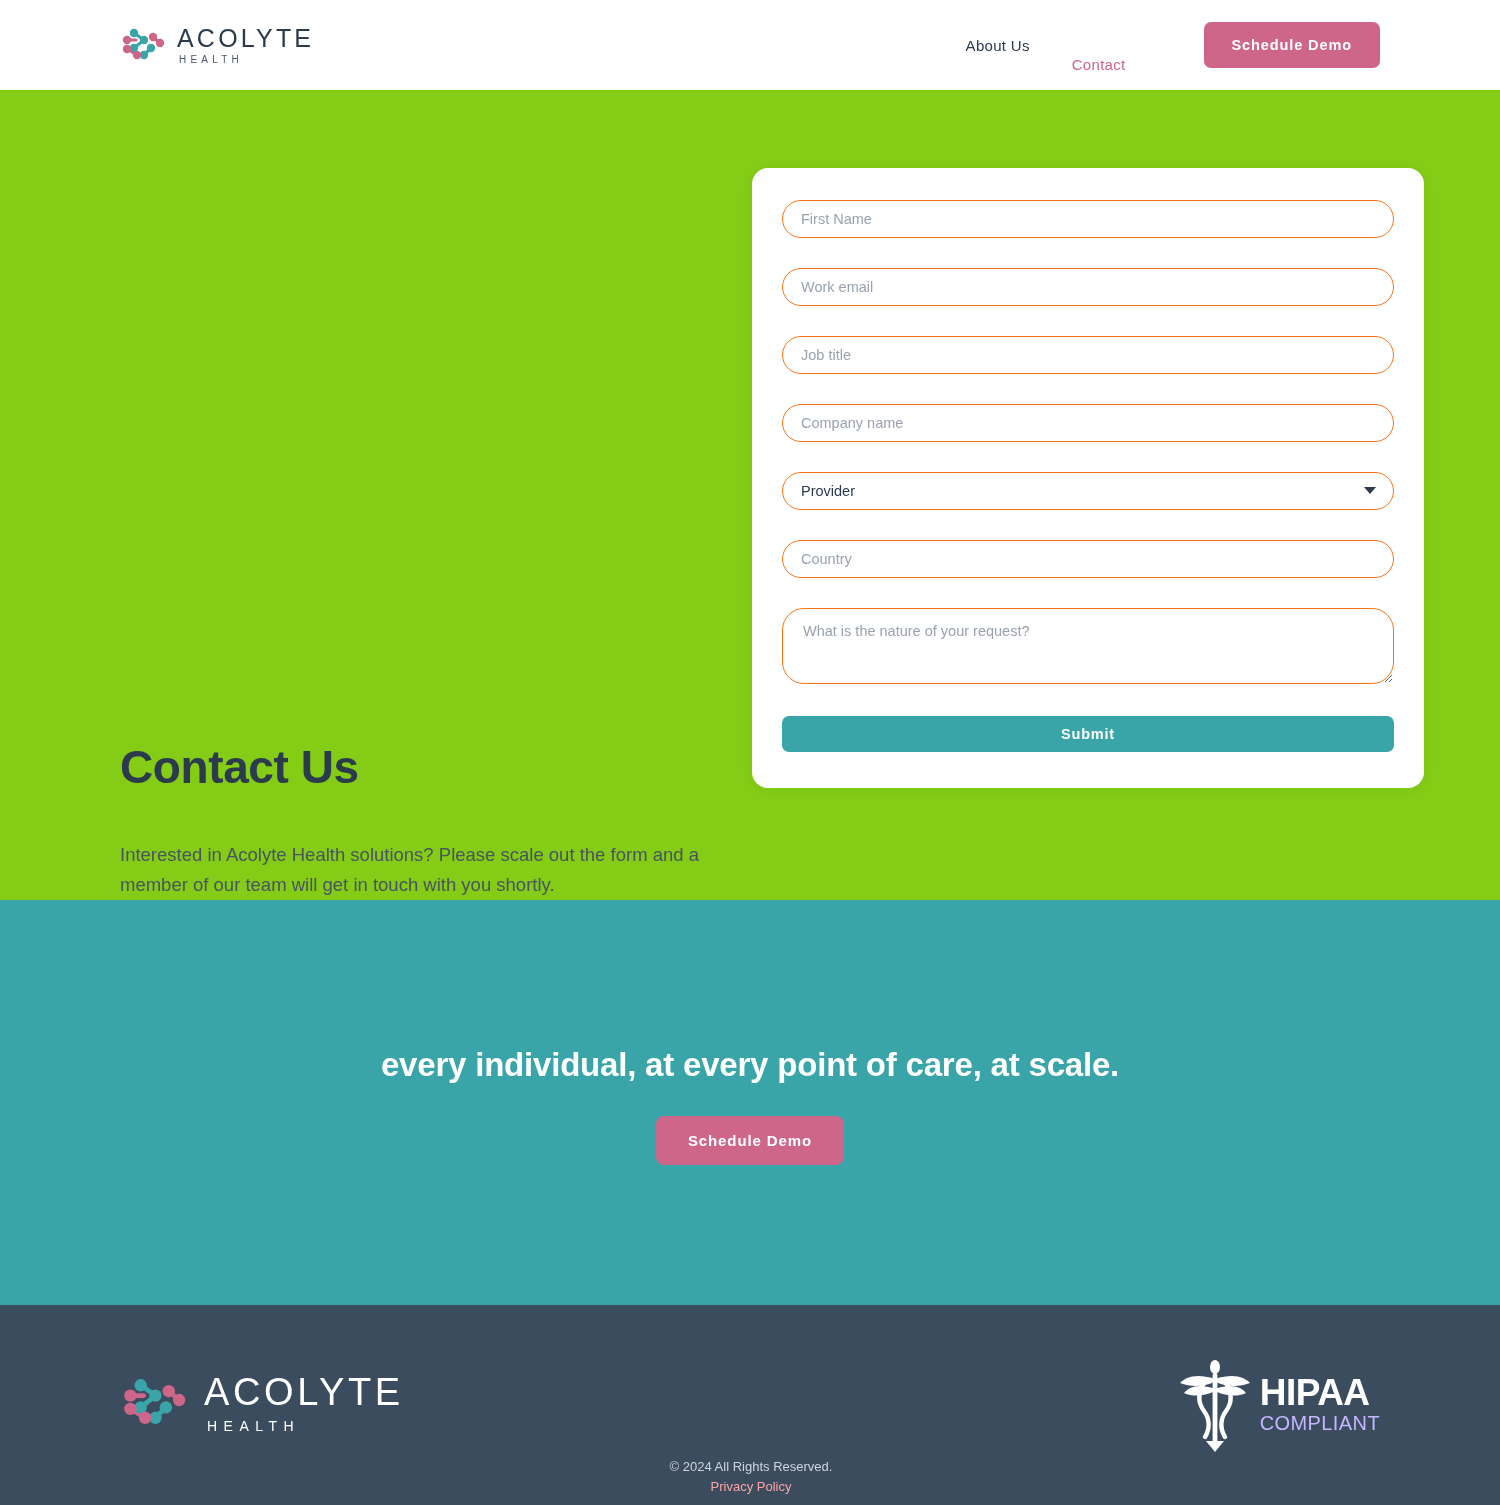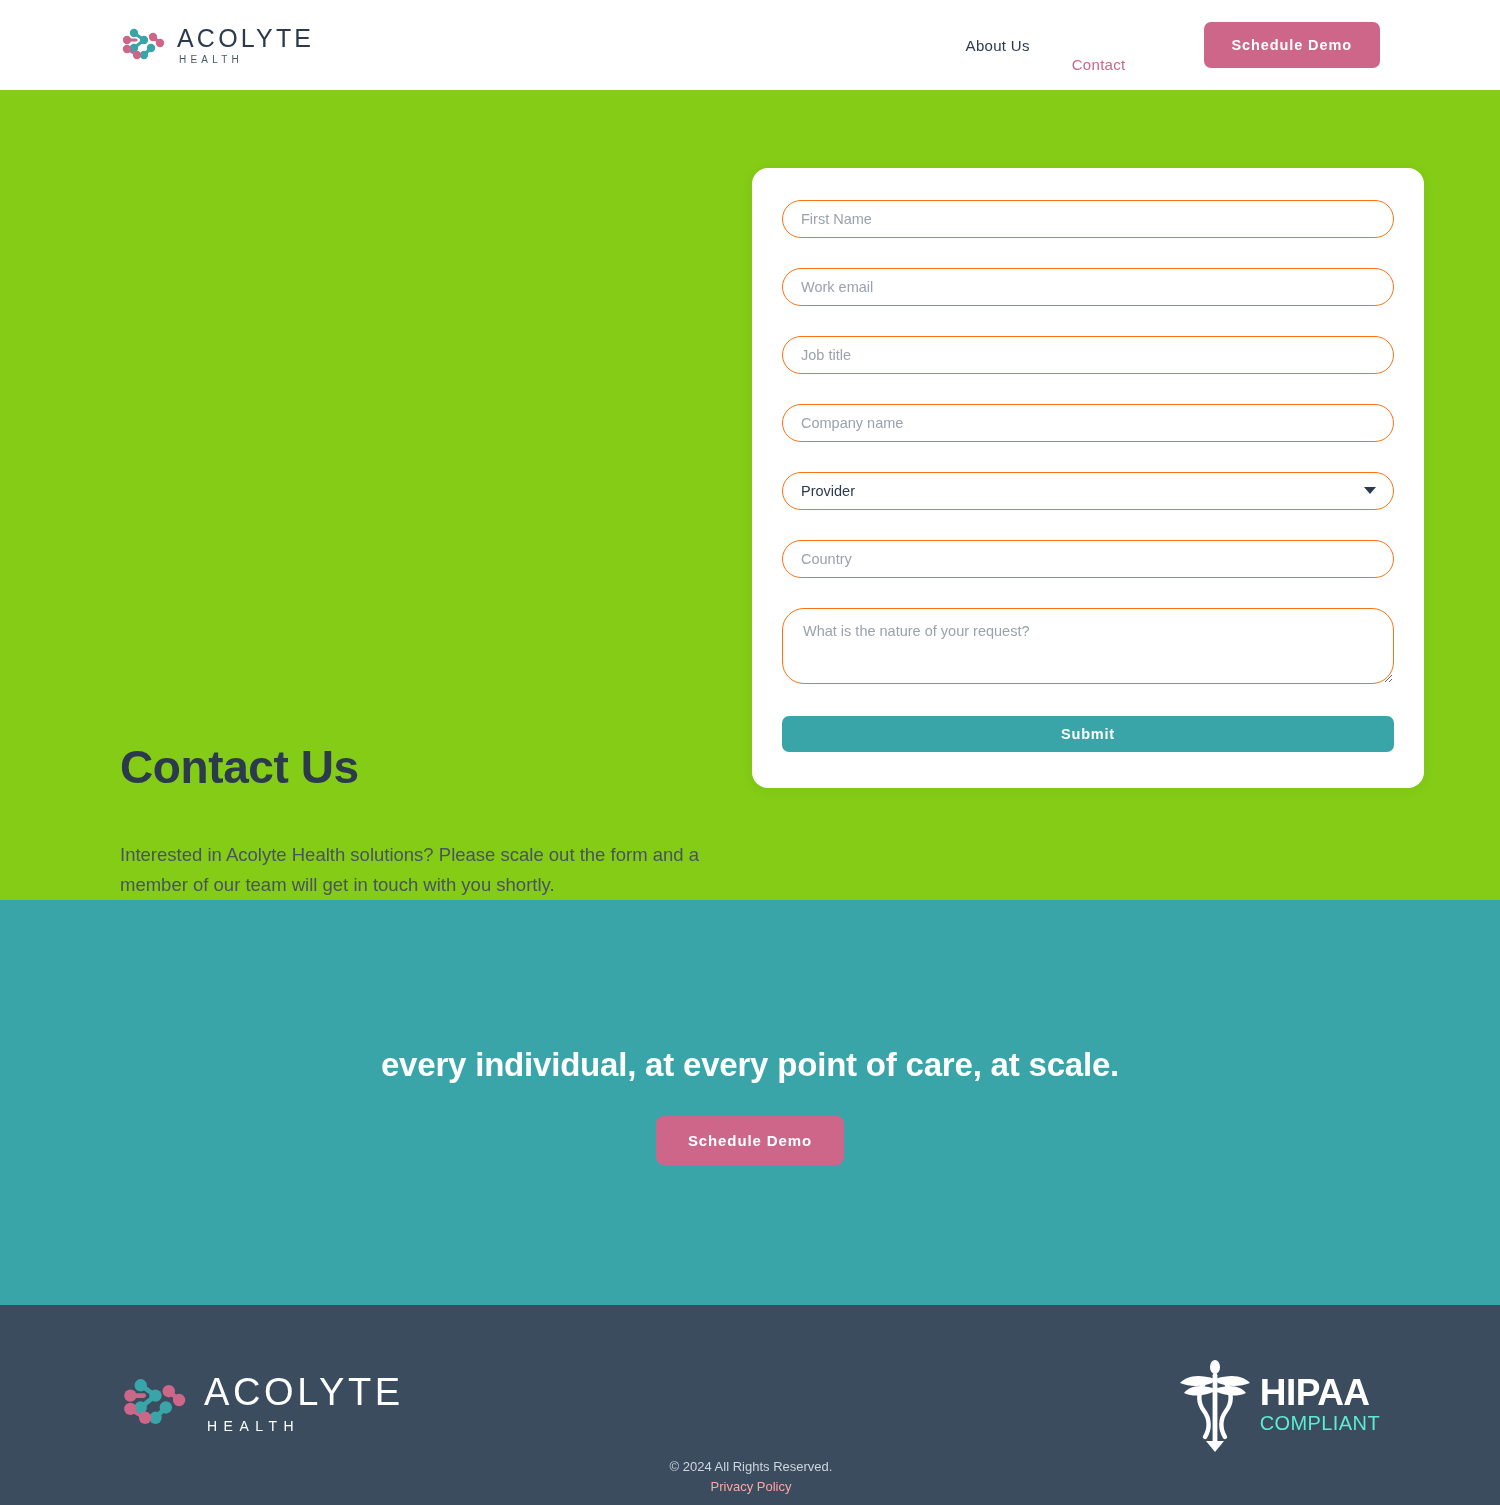--- a/index.html
+++ b/index.html
@@ -260,21 +260,21 @@
   .hipaa-title {
     font-size: 37px;
     font-weight: 700;
     color: #ffffff;
     letter-spacing: -0.5px;
   }
 
   .hipaa-sub {
     font-size: 20px;
     font-weight: 400;
-    color: #5eead4;
+    color: #c4b5fd;
     letter-spacing: 0.4px;
     margin-top: 2px;
   }
 
   .footer-bottom {
     position: absolute;
     left: 2px;
     right: 0;
     bottom: 8px;
     text-align: center;

